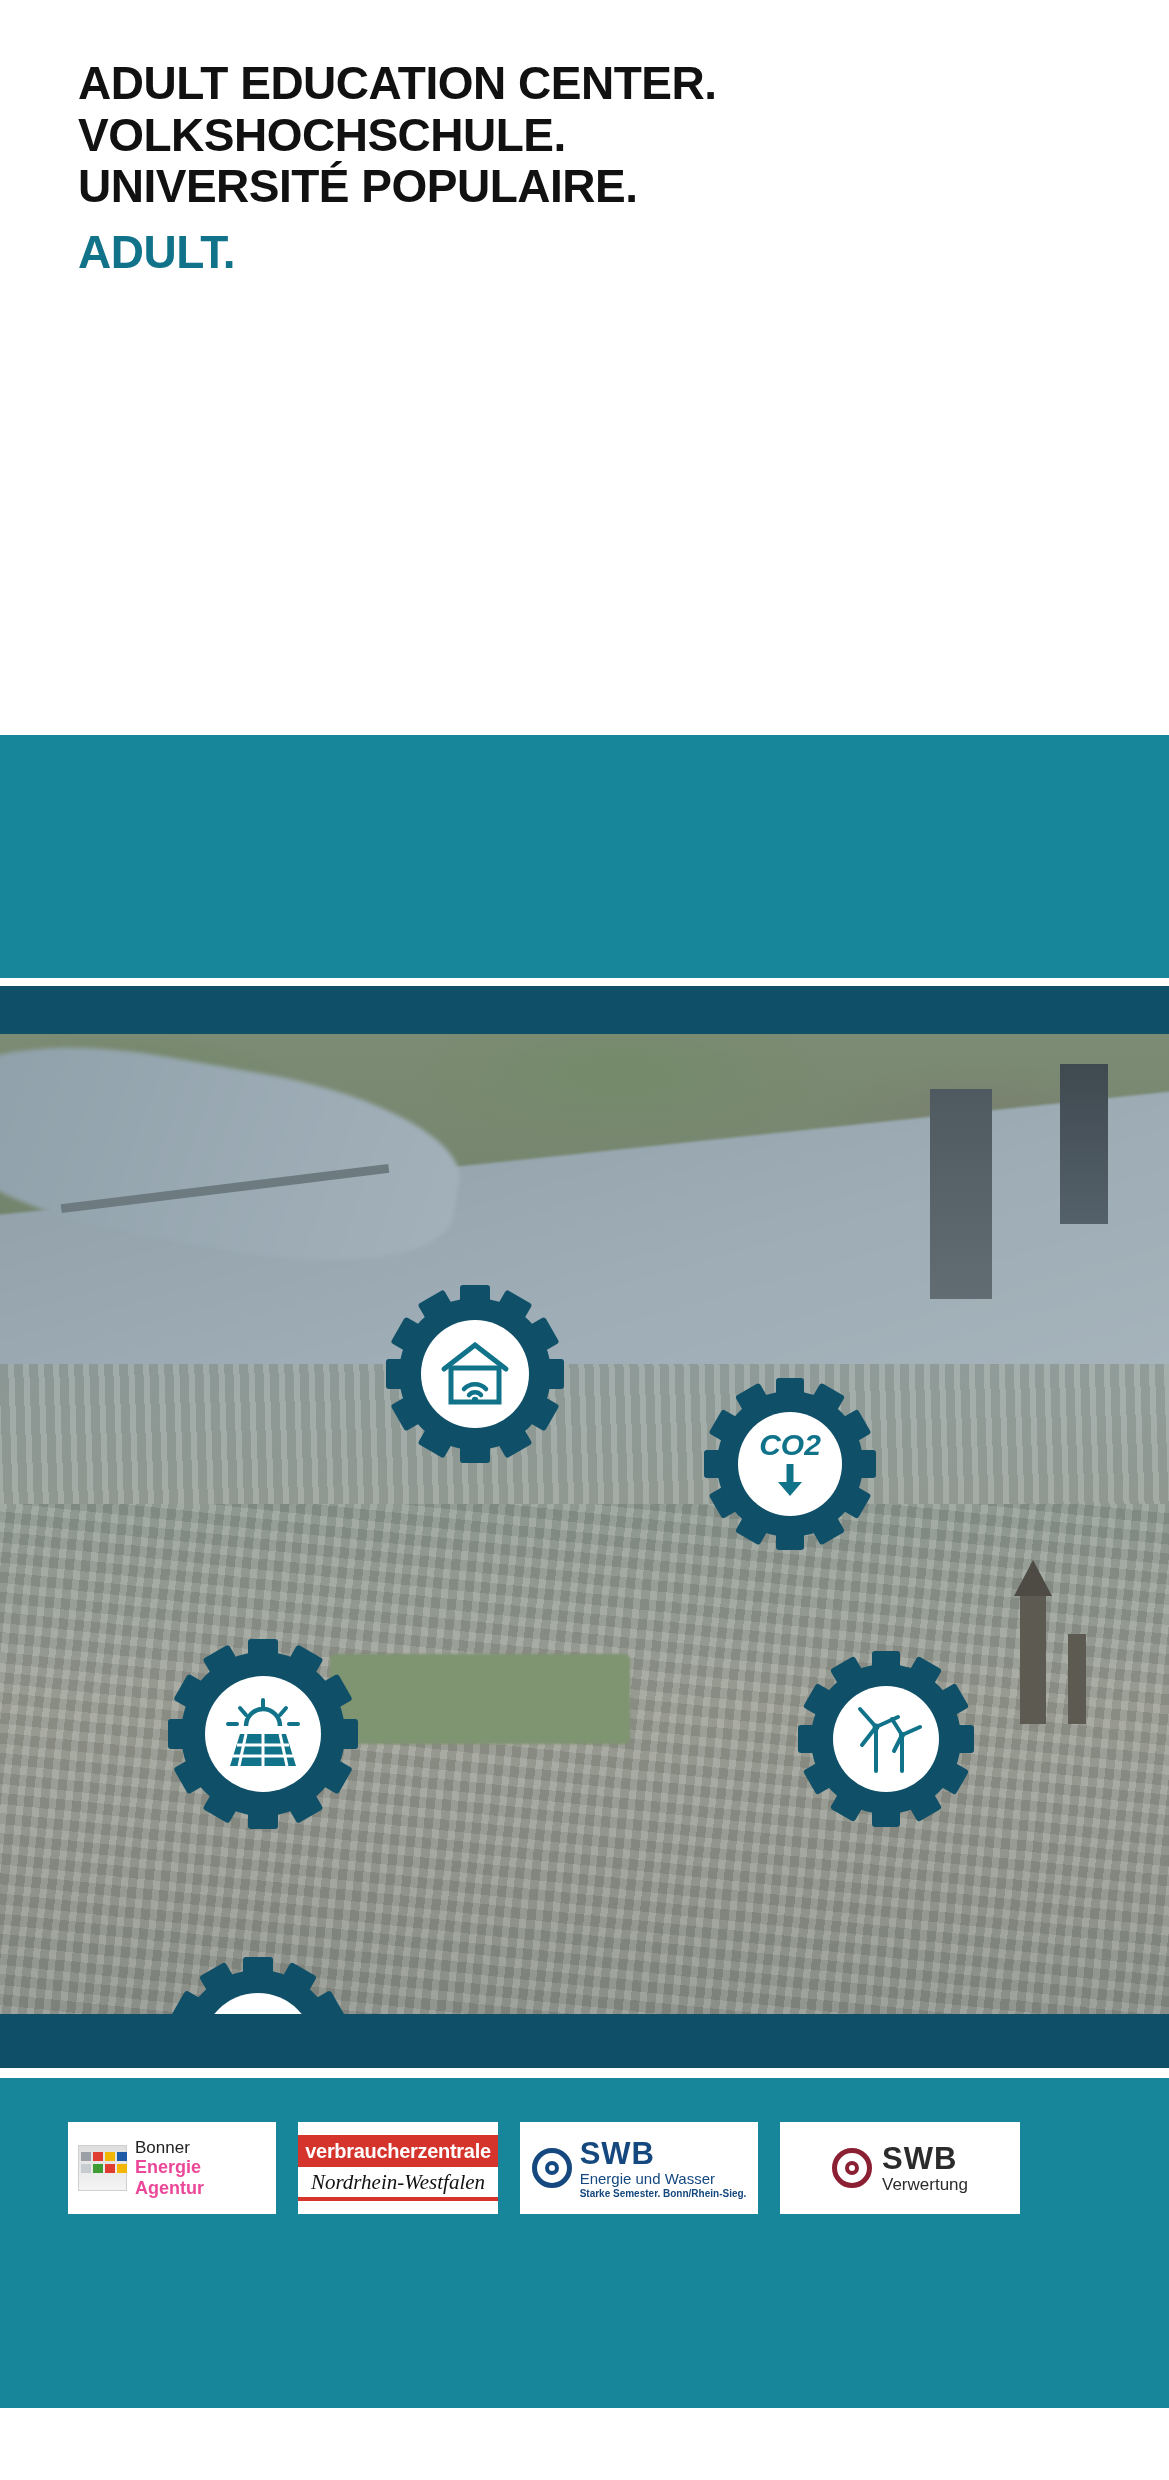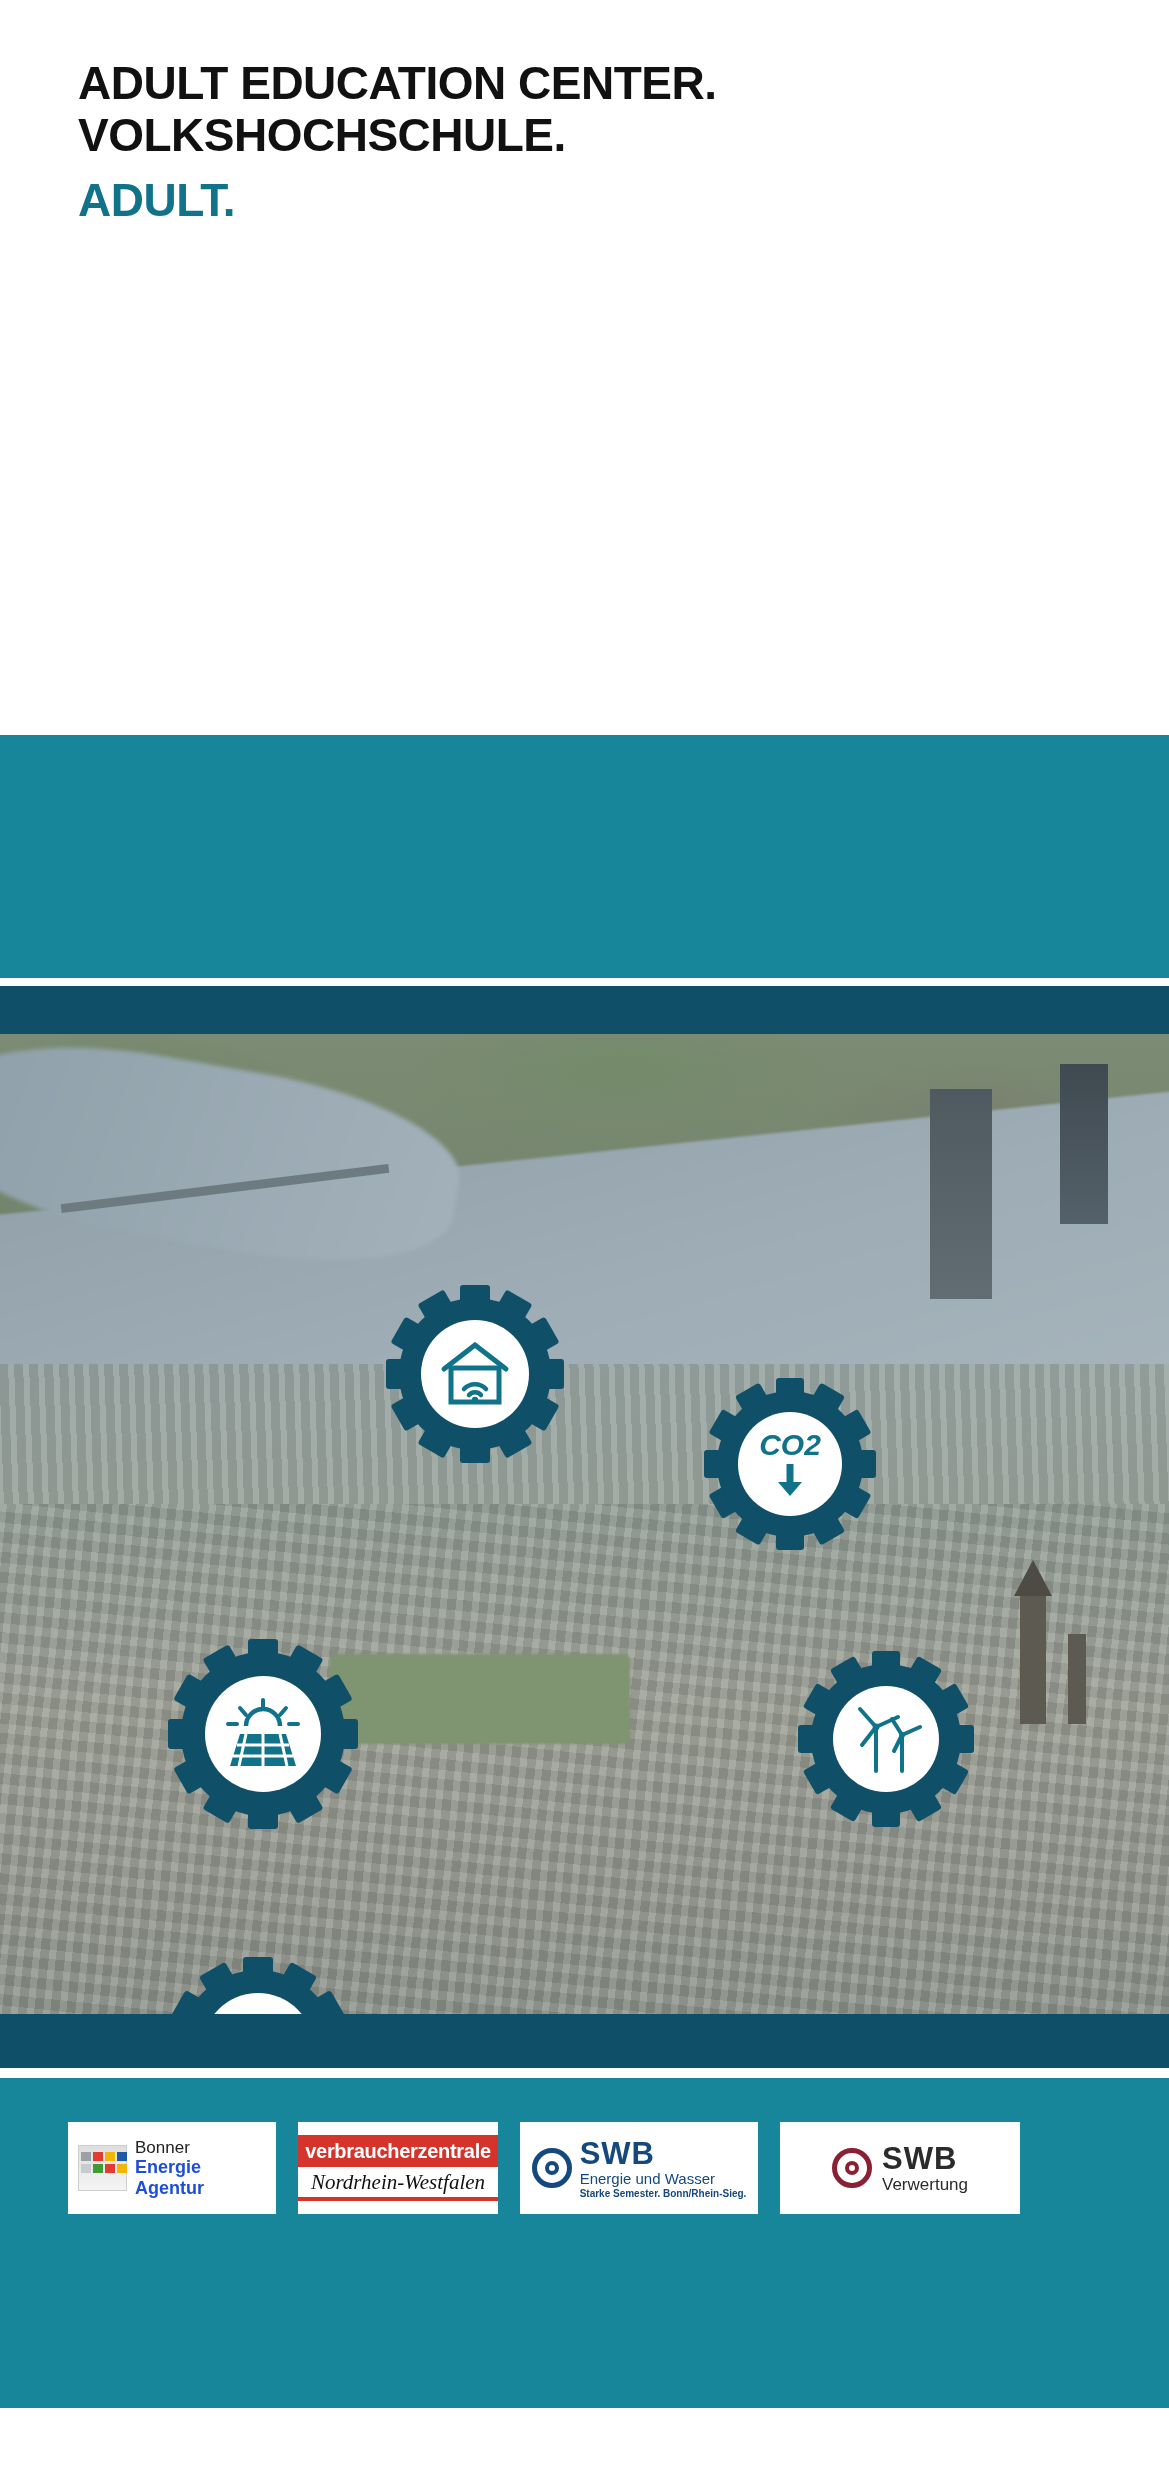--- a/index.html
+++ b/index.html
@@ -328,21 +328,21 @@
     border: 1px solid #cfcfcf;
     box-sizing: border-box;
   }
   .bea-mark i {
     position: absolute;
     width: 10px; height: 9px;
     display: block;
   }
   .bea-text { line-height: 1.15; }
   .bea-text .l1 { font-size: 17px; color: #222; text-align: left; }
-  .bea-text .l2 { font-size: 18px; font-weight: bold; color: #1d4ed8; }
+  .bea-text .l2 { font-size: 18px; font-weight: bold; color: #ec4899; }
 
   
   .vz-wrap { width: 100%; }
   .vz-top {
     background: #d4342c;
     color: #ffffff;
     font-size: 20px;
     font-weight: bold;
     text-align: center;
     padding: 5px 0 4px;
@@ -399,20 +399,21 @@
   .swbv-txt .sub1 { font-size: 17px; color: #2b2b2b; }
 </style>
 </head>
 <body>
 
 <div class="header">
 
   <div class="masthead">
     <div class="line">ADULT EDUCATION CENTER.</div>
     <div class="line">VOLKSHOCHSCHULE.</div>
+    <div class="line">UNIVERSITÉ POPULAIRE.</div>
     <div class="line city">ADULT.</div>
   </div>
 
 
 </div>
 
 <div class="teal-band"></div>
 <div class="band-gap"></div>
 <div class="dark-band"></div>
 

